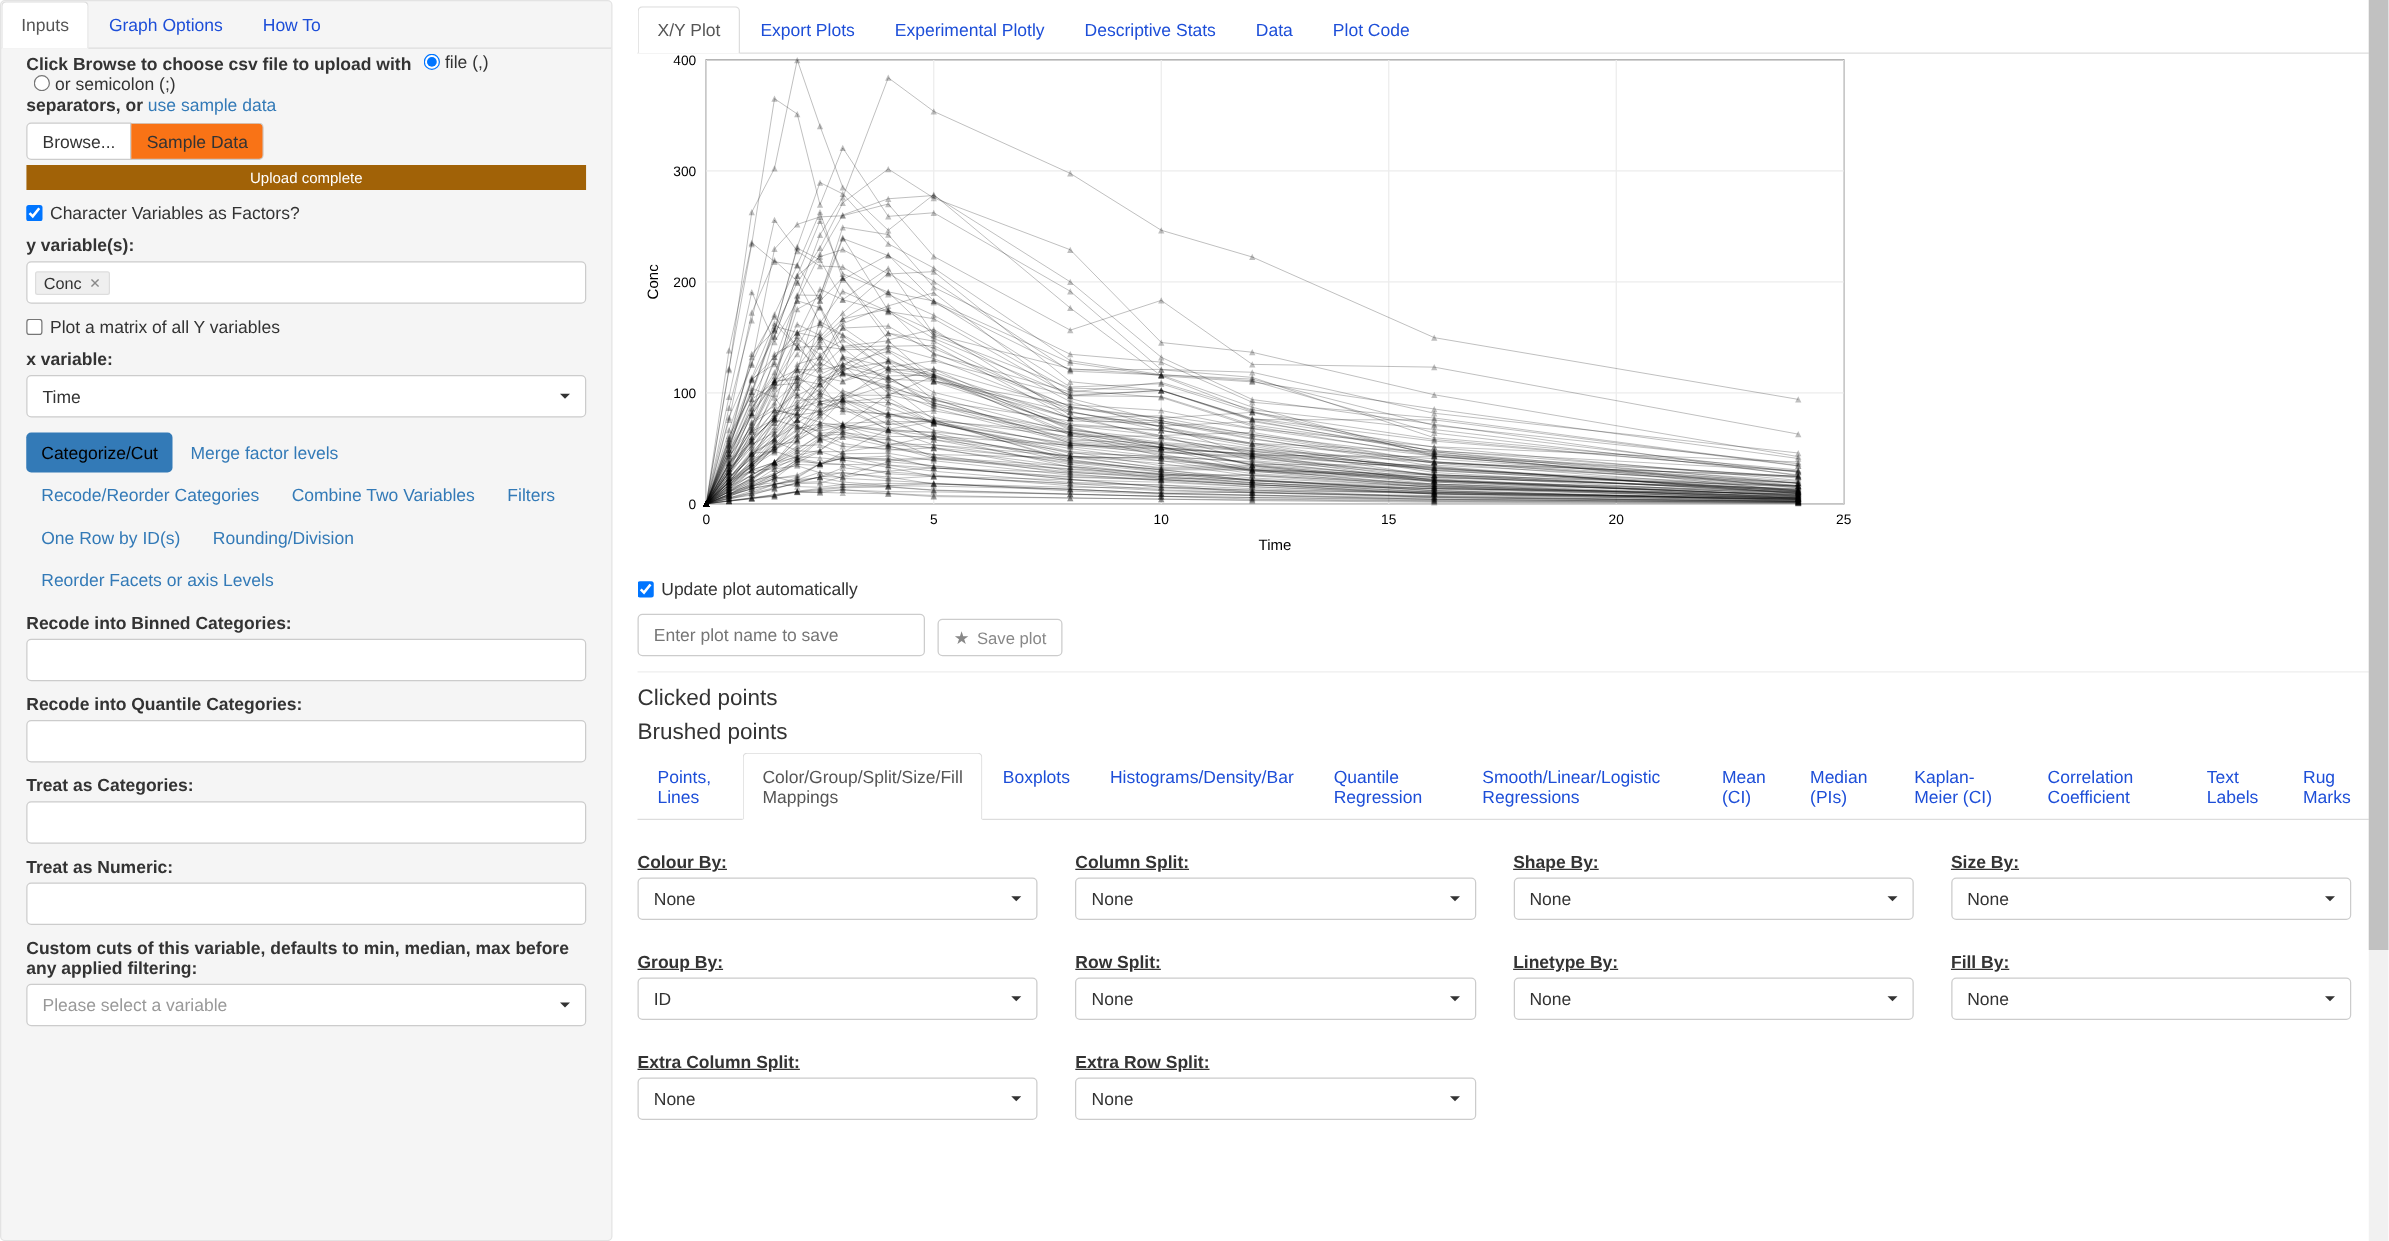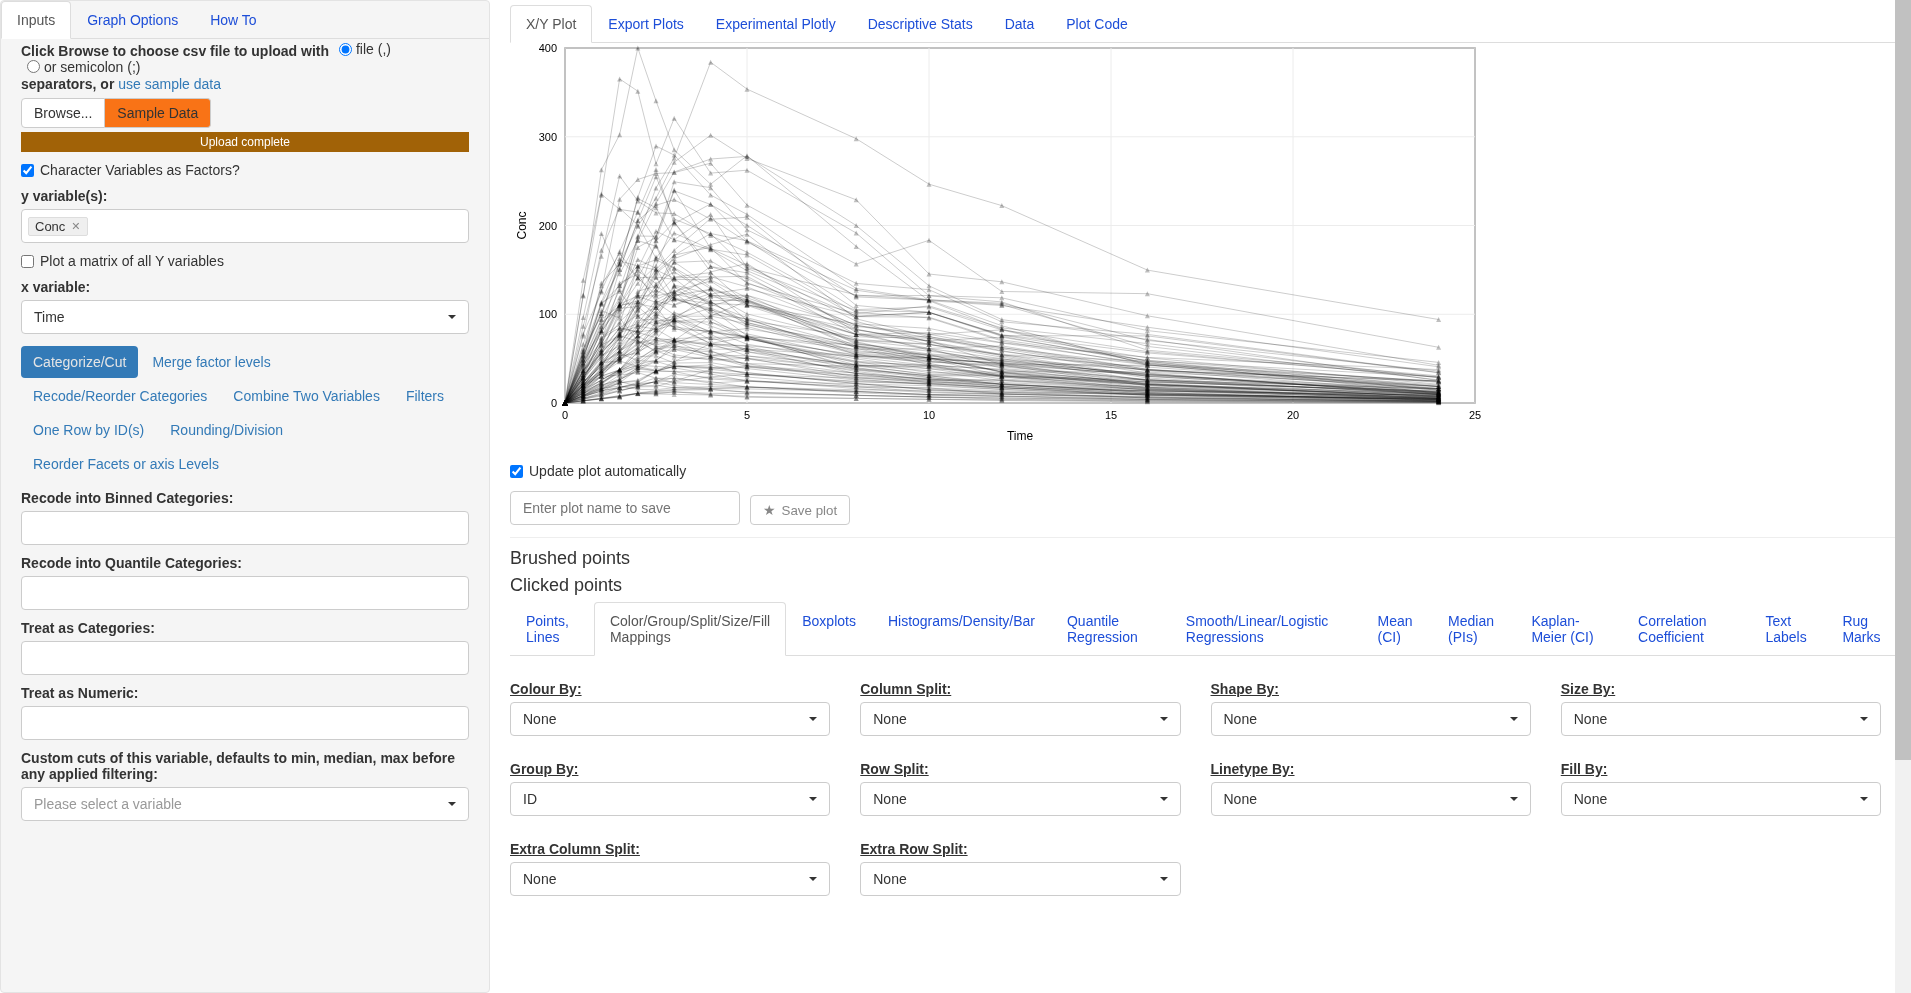--- a/index.html
+++ b/index.html
@@ -41,21 +41,21 @@
 .form-label { font-weight: bold; display: block; margin-bottom: 5px; }
 .form-control { width: 100%; padding: 6px 12px; font-size: 14px; border: 1px solid #ccc; border-radius: 4px; background: #fff; min-height: 34px; display: flex; align-items: center; justify-content: space-between; }
 .form-control .caret { border-top: 4px solid #333; border-left: 4px solid transparent; border-right: 4px solid transparent; }
 
 .selectize { width: 100%; border: 1px solid #ccc; border-radius: 4px; background: #fff; padding: 4px 6px; min-height: 34px; display: flex; align-items: center; gap: 4px; }
 .selectize .tag { background: #efefef; border: 1px solid #ddd; border-radius: 2px; padding: 1px 6px; font-size: 13px; display: flex; align-items: center; gap: 6px; }
 .selectize .tag .x { color: #888; font-size: 11px; cursor: pointer; }
 
 .nav-pills { list-style: none; display: flex; flex-wrap: wrap; gap: 2px; margin-top: 12px; }
 .nav-pills a { display: block; padding: 8px 12px; color: #337ab7; text-decoration: none; border-radius: 4px; cursor: pointer; font-size: 14px; }
-.nav-pills li.active a { background: #337ab7; color: #e5e5e5; }
+.nav-pills li.active a { background: #337ab7; color: #000000; }
 
 
 .plot-area { width: 980px; height: 405px; position: relative; margin-top: 0px; }
 .plot-svg { width: 100%; height: 100%; }
 .axis-label { font-size: 12px; fill: #000; }
 .tick-label { font-size: 11px; fill: #000; }
 .grid-line { stroke: #ececec; stroke-width: 1; }
 .data-line { stroke: rgba(0,0,0,0.25); stroke-width: 0.8; fill: none; }
 .data-point { fill: rgba(0,0,0,0.25); }
 
@@ -1812,22 +1812,22 @@
           <span>Update plot automatically</span>
         </label>
       <div class="input-inline">
         <input class="form-control" placeholder="Enter plot name to save" style="">
         <button class="btn-default">
             <span class="star">★</span>
             <span>Save plot</span>
           </button>
       </div>
       <hr style="border:none;border-top:1px solid #eee;margin:10px 0;">
+      <h4>Clicked points</h4>
       <h4>Brushed points</h4>
-      <h4>Clicked points</h4>
     </div>
 
     <ul class="nav-tabs mapping-tabs">
       <li>
           <a>Points, Lines</a>
         </li>
       <li class="active">
           <a>Color/Group/Split/Size/Fill Mappings</a>
         </li>
       <li>

